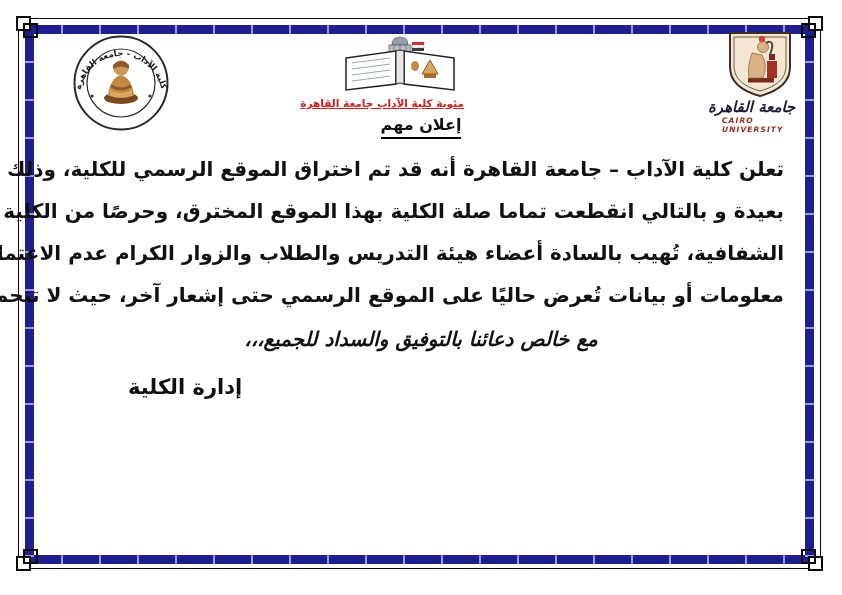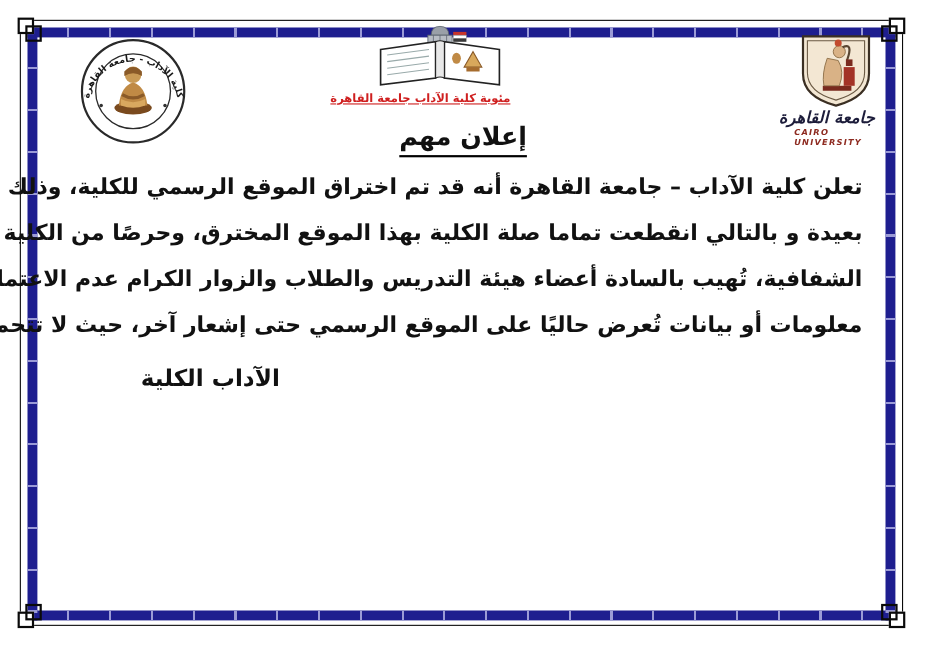--- a/index.html
+++ b/index.html
@@ -25,36 +25,36 @@
   .knot .sq1,.knot .sq2{position:absolute;width:11px;height:11px;border:2px solid #0a0a0a;}
   .knot .sq1{top:0;left:0;background:#ffffff;}
   .knot .sq2{top:7px;left:7px;background:transparent;}
   .knot.tl{top:16px;left:16px;}
   .knot.tr{top:16px;right:19px;transform:scaleX(-1);}
   .knot.bl{bottom:24px;left:16px;transform:scaleY(-1);}
   .knot.br{bottom:24px;right:19px;transform:scale(-1,-1);}
   
   .logo{position:absolute;}
   .logo-seal{left:72px;top:34px;width:98px;height:98px;}
-  .logo-center{left:336px;top:23px;width:128px;text-align:right;}
+  .logo-center{left:336px;top:36px;width:128px;text-align:right;}
   .banner-text{
     display:block;margin-top:1px;font-size:10.5px;font-weight:bold;color:#cf1f1f;
     text-decoration:underline;white-space:nowrap;direction:rtl;
   }
   .logo-cu{left:708px;top:31px;width:104px;text-align:left;font-style:italic;}
   .cu-arabic{display:block;font-size:15px;font-weight:bold;color:#1c1c3a;
     direction:rtl;line-height:17px;margin-top:0px;}
   .cu-english{display:block;font-size:7.5px;font-weight:bold;color:#8e2b21;
     letter-spacing:1.1px;line-height:9px;margin-left:14px;}
   
   .content{
     position:absolute;left:58px;right:58px;top:110px;
     direction:rtl;text-align:center;
   }
-  .doc-title{font-size:23px;font-weight:bold;line-height:30px;margin-bottom:8px;}
+  .doc-title{font-size:16px;font-weight:bold;line-height:30px;margin-bottom:8px;}
   .doc-title span{border-bottom:2.5px solid #000;padding-bottom:3px;}
   .body-line{
     font-size:20px;font-weight:bold;line-height:42px;white-space:nowrap;
   }
   .closing-line{
     font-size:20px;font-weight:bold;font-style:italic;line-height:40px;margin-top:3px;
     white-space:nowrap;
   }
   .signature{
     font-size:21px;font-weight:bold;line-height:30px;margin-top:13px;
@@ -154,16 +154,17 @@
   </div>
 
   <div class="content">
     <div class="doc-title">
       <span>إعلان مهم</span>
     </div>
     <div class="body-line">تعلن كلية الآداب – جامعة القاهرة أنه قد تم اختراق الموقع الرسمي للكلية، وذلك منذ فترة</div>
     <div class="body-line">بعيدة و بالتالي انقطعت تماما صلة الكلية بهذا الموقع المخترق، وحرصًا من الكلية على</div>
     <div class="body-line">الشفافية، تُهيب بالسادة أعضاء هيئة التدريس والطلاب والزوار الكرام عدم الاعتماد على أي</div>
     <div class="body-line">معلومات أو بيانات تُعرض حاليًا على الموقع الرسمي حتى إشعار آخر، حيث لا تتحمل الكلية أي</div>
-    <div class="signature">الآداب الكلية</div>
+    <div class="closing-line">مع خالص دعائنا بالتوفيق والسداد للجميع،،،</div>
+    <div class="signature">إدارة الكلية</div>
   </div>
 
 </div>
 
 </body></html>

